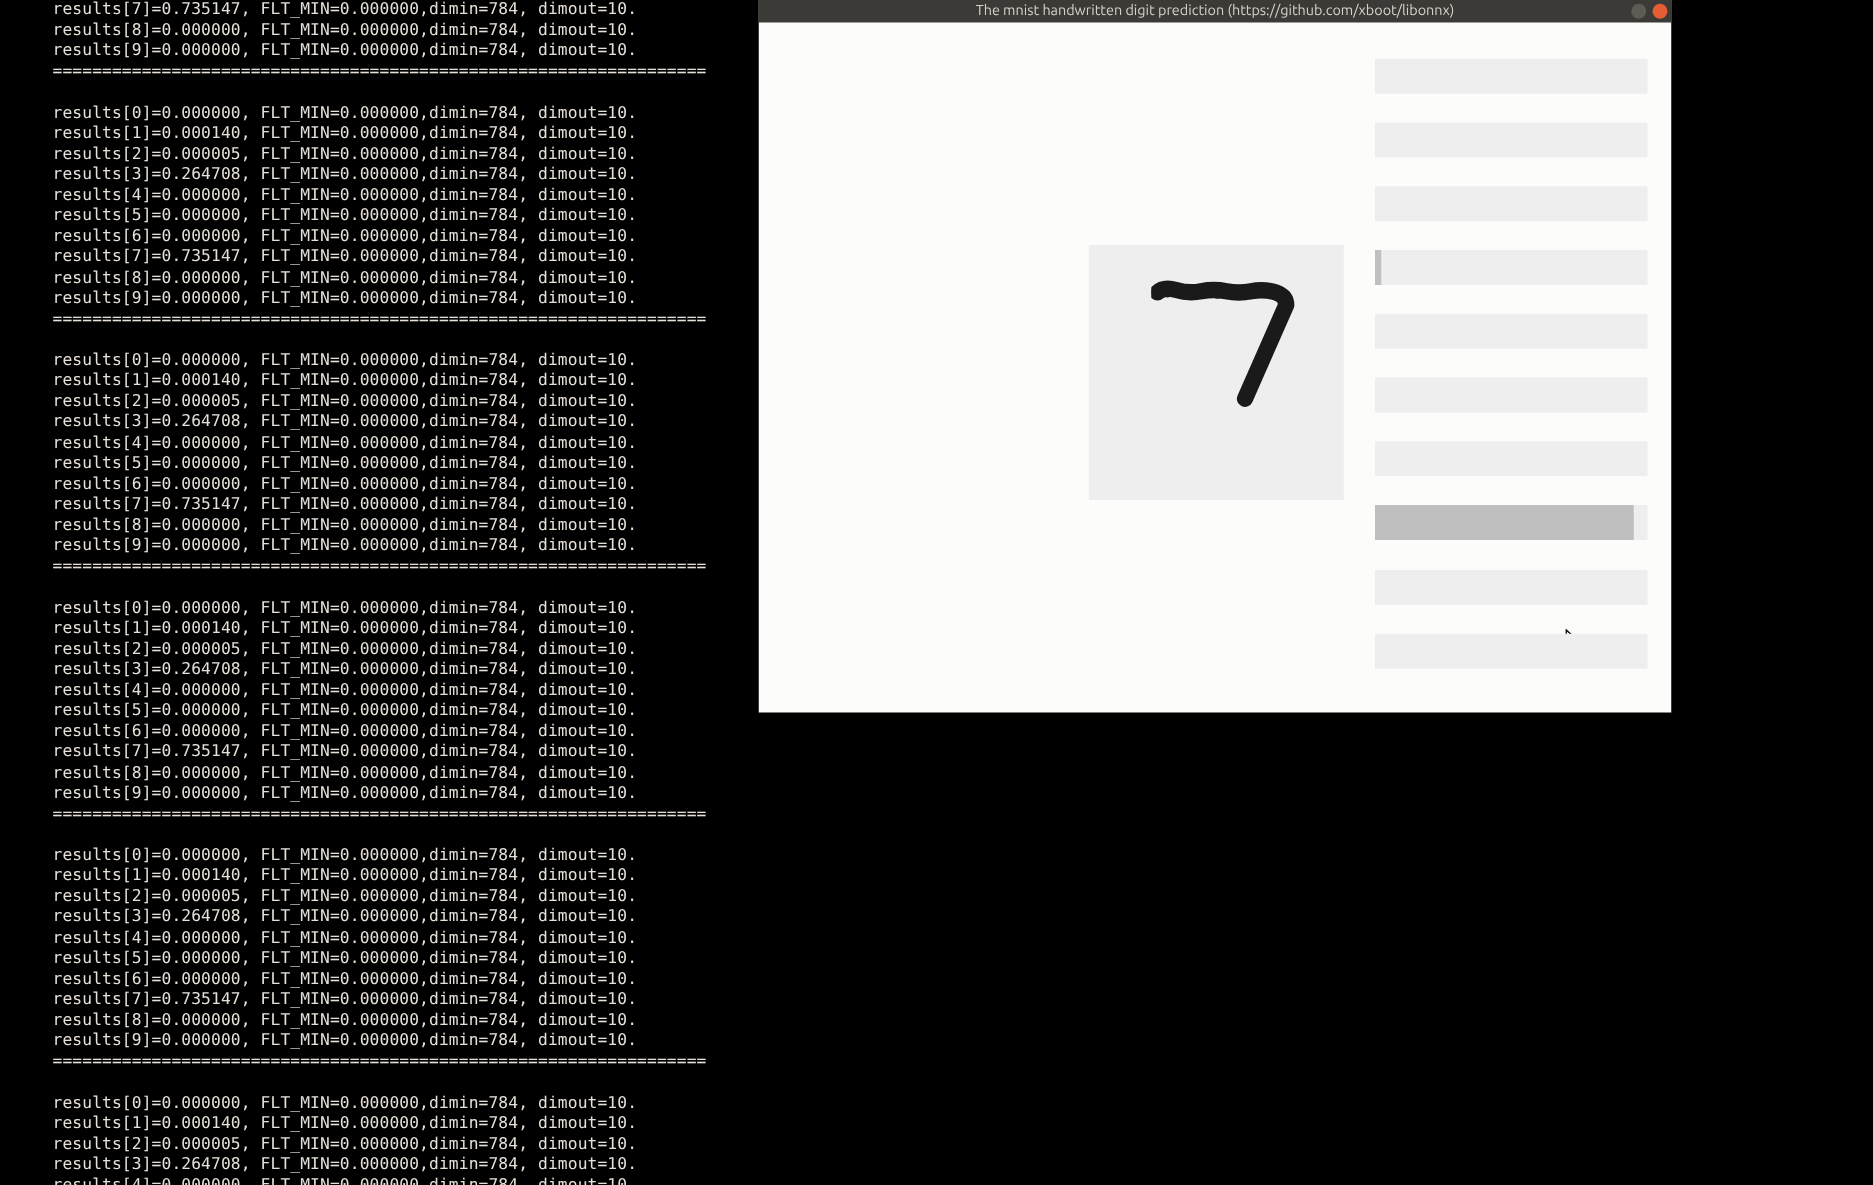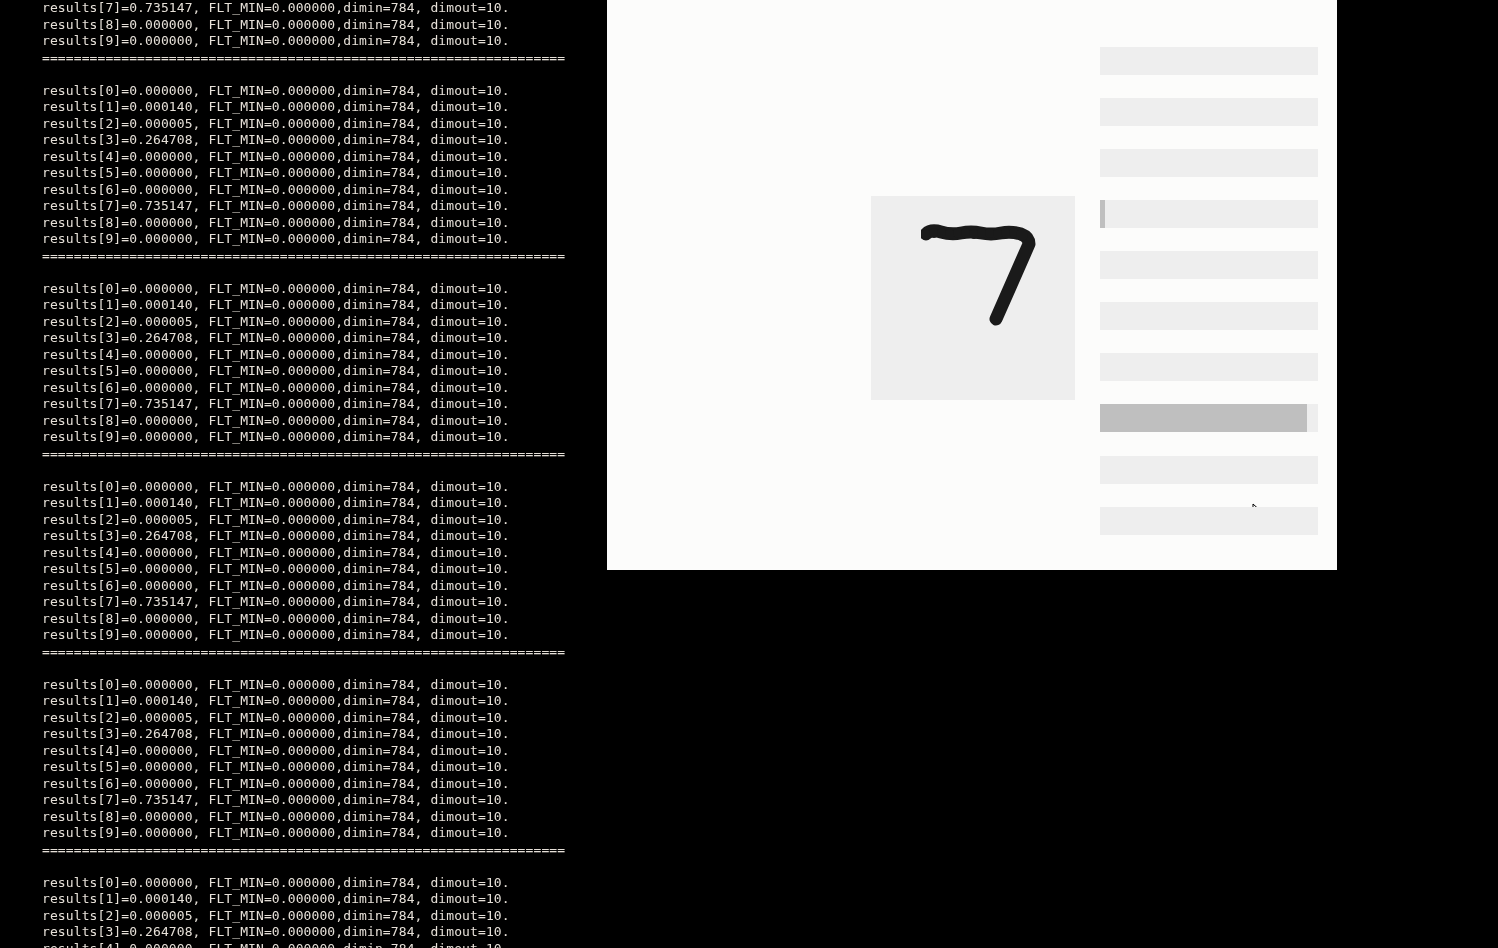--- a/index.html
+++ b/index.html
@@ -88,20 +88,25 @@
 results[4]=0.000000, FLT_MIN=0.000000,dimin=784, dimout=10.
 results[5]=0.000000, FLT_MIN=0.000000,dimin=784, dimout=10.
 results[6]=0.000000, FLT_MIN=0.000000,dimin=784, dimout=10.
 results[7]=0.735147, FLT_MIN=0.000000,dimin=784, dimout=10.
 results[8]=0.000000, FLT_MIN=0.000000,dimin=784, dimout=10.
 results[9]=0.000000, FLT_MIN=0.000000,dimin=784, dimout=10.
 ==================================================================
 </div>
 
 <div id="appwin">
+  <div id="titlebar">
+    <span>The mnist handwritten digit prediction (https://github.com/xboot/libonnx)</span>
+    <span id="dot-min" class="dot"></span>
+    <span id="dot-close" class="dot"></span>
+  </div>
 
   <div id="canvas-box">
     <svg id="digit" width="120" height="110">
       <path d="M5 10 Q10 5 20 8 Q30 11 40 9 Q50 7 60 9 Q70 11 80 9 Q90 7 100 10 Q108 13 108 20 L75 95" fill="none" stroke="#1a1a1a" stroke-width="13" stroke-linecap="round" stroke-linejoin="round"></path>
       <circle cx="5" cy="10" r="5" fill="#1a1a1a"></circle>
       <circle cx="13" cy="9" r="5" fill="#1a1a1a"></circle>
       <circle cx="21" cy="9" r="5" fill="#1a1a1a"></circle>
       <circle cx="29" cy="10" r="5" fill="#1a1a1a"></circle>
       <circle cx="37" cy="9" r="5" fill="#1a1a1a"></circle>
       <circle cx="45" cy="9" r="5" fill="#1a1a1a"></circle>

